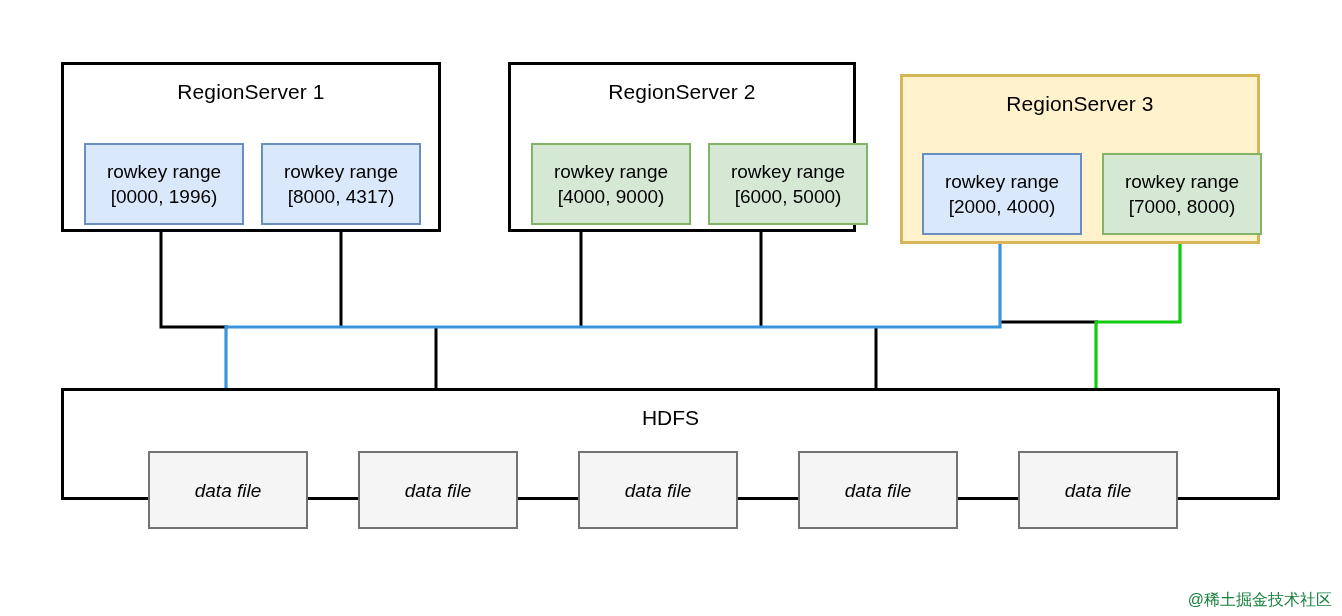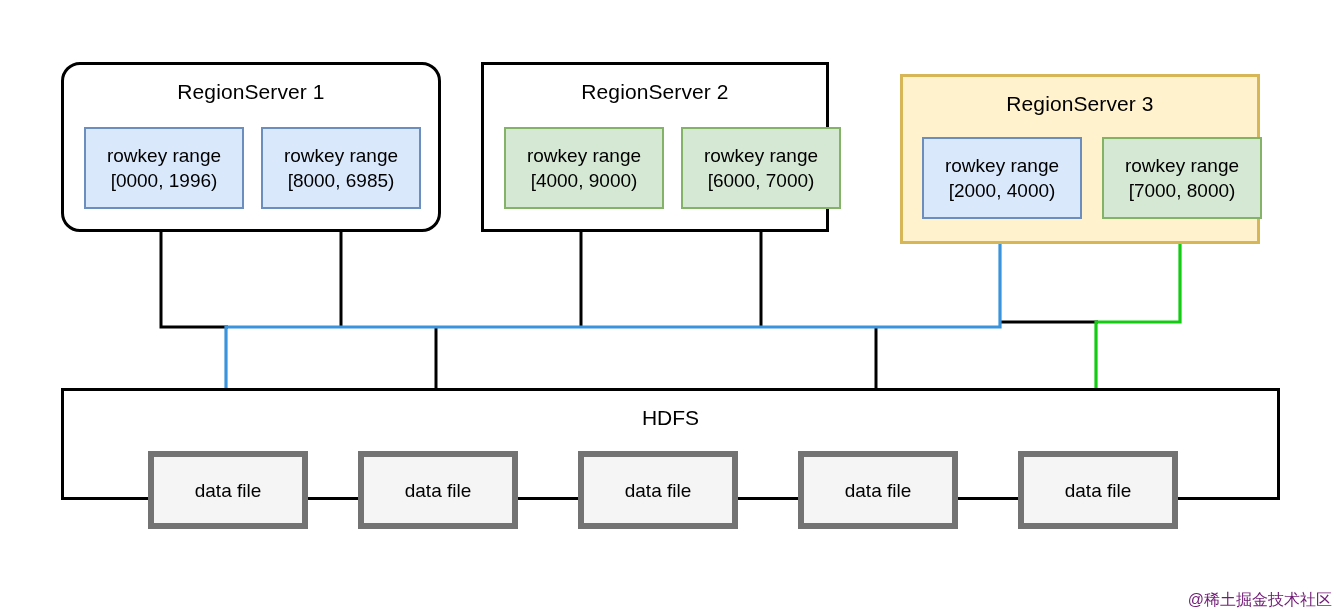--- a/index.html
+++ b/index.html
@@ -59,20 +59,21 @@
 
   .region {
     position: absolute;
     box-sizing: border-box;
     border: 2px solid #6c8ebf;
     background: #dae8fc;
     display: flex;
     flex-direction: column;
     align-items: center;
     justify-content: center;
+    margin-top: 16px;
   }
   .region.green {
     border-color: #82b366;
     background: #d5e8d4;
   }
   .region .rk-line {
     font-size: 19px;
     line-height: 25px;
     white-space: nowrap;
   }
@@ -90,37 +91,38 @@
     right: 0;
     text-align: center;
     font-size: 21px;
     line-height: 26px;
     white-space: nowrap;
   }
 
   .datafile {
     position: absolute;
     box-sizing: border-box;
-    border: 6px solid #737373;
+    border: 2px solid #737373;
     background: #f5f5f5;
     display: flex;
     align-items: center;
     justify-content: center;
     font-size: 19px;
     line-height: 25px;
     white-space: nowrap;
+    font-style: italic;
   }
 
   .watermark {
     position: absolute;
     right: 10px;
     bottom: 6px;
     font-size: 16px;
     line-height: 20px;
-    color: #701a75;
+    color: #15803d;
     white-space: nowrap;
     user-select: none;
   }
 </style>
 </head>
 <body>
 
 <div id="canvas">
 
   <svg id="wires" viewBox="0 0 1342 616" width="1342" height="616">
@@ -151,45 +153,45 @@
       <path d="M436,328 L436,446" stroke="#000000" stroke-width="3" marker-end="url(#ah-black)"></path>
 
       <path d="M876,328 L876,446" stroke="#000000" stroke-width="3" marker-end="url(#ah-black)"></path>
 
       <path d="M1000,212 L1000,327 L226,327 L226,446" stroke="#3a93dd" stroke-width="3.2" marker-end="url(#ah-blue)"></path>
 
       <path d="M1180,212 L1180,322 L1096,322 L1096,446" stroke="#12cc12" stroke-width="3.2" marker-end="url(#ah-green)"></path>
     </g>
   </svg>
 
-  <div class="rs-box" style="left:61px; top:62px; width:380px; height:170px;border-radius:19px;">
+  <div class="rs-box" style="left:61px; top:62px; width:380px; height:170px;">
     <div class="rs-title">RegionServer 1</div>
 
     <div class="region" style="left:20px; top:62px; width:160px; height:82px;">
       <span class="rk-line">rowkey range</span>
       <span class="rk-line">[0000, 1996)</span>
     </div>
 
     <div class="region" style="left:197px; top:62px; width:160px; height:82px;">
       <span class="rk-line">rowkey range</span>
-      <span class="rk-line">[8000, 6985)</span>
-    </div>
-  </div>
-
-  <div class="rs-box" style="left:481px; top:62px; width:348px; height:170px;">
+      <span class="rk-line">[8000, 4317)</span>
+    </div>
+  </div>
+
+  <div class="rs-box" style="left:508px; top:62px; width:348px; height:170px;">
     <div class="rs-title">RegionServer 2</div>
 
     <div class="region green" style="left:20px; top:62px; width:160px; height:82px;">
       <span class="rk-line">rowkey range</span>
       <span class="rk-line">[4000, 9000)</span>
     </div>
 
     <div class="region green" style="left:197px; top:62px; width:160px; height:82px;">
       <span class="rk-line">rowkey range</span>
-      <span class="rk-line">[6000, 7000)</span>
+      <span class="rk-line">[6000, 5000)</span>
     </div>
   </div>
 
   <div class="rs-box accent" style="left:900px; top:74px; width:360px; height:170px;">
     <div class="rs-title">RegionServer 3</div>
 
     <div class="region" style="left:19px; top:60px; width:160px; height:82px;">
       <span class="rk-line">rowkey range</span>
       <span class="rk-line">[2000, 4000)</span>
     </div>

